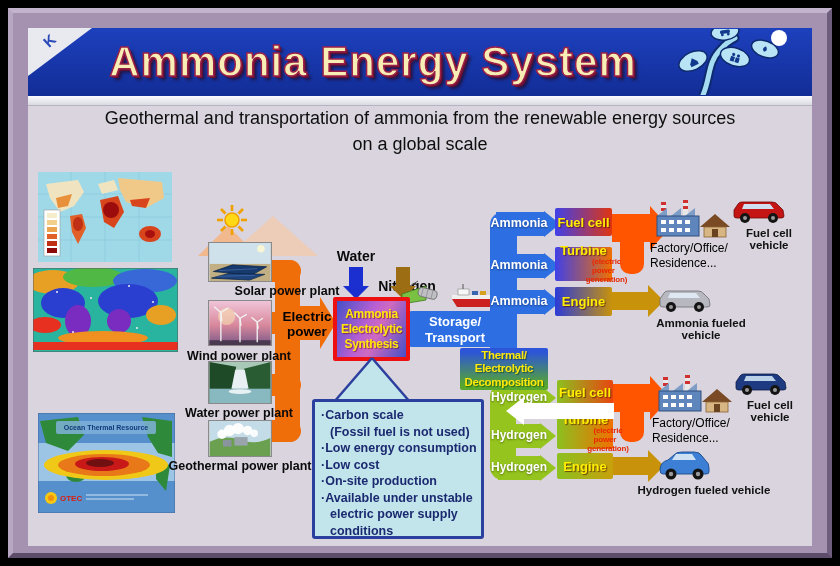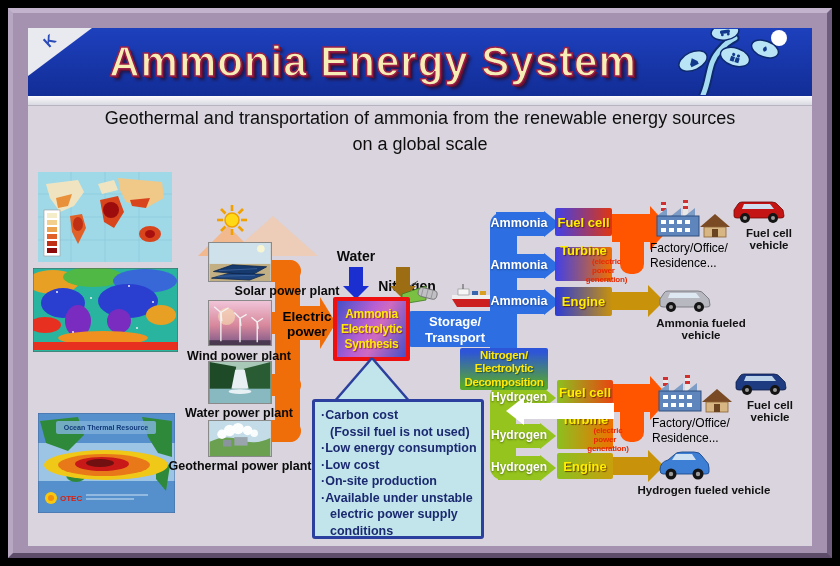--- a/index.html
+++ b/index.html
@@ -349,21 +349,21 @@
 
   <div class="branch-body" style="left:468px;top:226px;width:48px;background:#2d6fe3;"></div>
   <div class="branch-head" style="left:516px;top:225px;border-left:16px solid #2d6fe3;border-top:13px solid transparent;border-bottom:13px solid transparent;"></div>
   <div class="flow-label" style="left:462px;top:230px;width:58px;">Ammonia</div>
 
   <div class="branch-body" style="left:468px;top:262px;width:48px;background:#2d6fe3;"></div>
   <div class="branch-head" style="left:516px;top:261px;border-left:16px solid #2d6fe3;border-top:13px solid transparent;border-bottom:13px solid transparent;"></div>
   <div class="flow-label" style="left:462px;top:266px;width:58px;">Ammonia</div>
 
   <div class="thermal">
-    <div>Nitrogen/</div>
+    <div>Thermal/</div>
     <div>Electrolytic</div>
     <div>Decomposition</div>
   </div>
   <div class="trunk" style="left:462px;top:356px;width:26px;height:96px;background:#94c41d;z-index:2;"></div>
 
   <div class="branch-body" style="left:470px;top:358px;width:42px;background:#94c41d;z-index:3;"></div>
   <div class="branch-head" style="left:512px;top:357px;border-left:16px solid #94c41d;border-top:13px solid transparent;border-bottom:13px solid transparent;z-index:3;"></div>
   <div class="flow-label" style="left:460px;top:362px;width:62px;font-size:12px;">Hydrogen</div>
 
   <div class="branch-body" style="left:470px;top:396px;width:42px;background:#94c41d;z-index:3;"></div>
@@ -512,21 +512,21 @@
       <circle cx="42" cy="26" r="2.2" fill="#9a9a9a"></circle>
   </svg>
   <div class="veh-label" style="left:608px;top:456px;width:136px;">Hydrogen fueled vehicle</div>
 
   <svg class="pointer" width="130" height="50" viewBox="0 0 130 50">
     <polygon points="60,4 22,48 98,48" fill="#c2e4eb"></polygon>
     <line x1="60" y1="4" x2="22" y2="48" stroke="#2b3f9e" stroke-width="2.5"></line>
     <line x1="60" y1="4" x2="98" y2="48" stroke="#2b3f9e" stroke-width="2.5"></line>
   </svg>
   <div class="callout">
-    <div>·Carbon cost</div>
+    <div>·Carbon scale</div>
     <div class="ind">(Fossil fuel is not used)</div>
     <div>·Low energy consumption</div>
     <div>·Low cost</div>
     <div>·On-site production</div>
     <div>·Available under unstable</div>
     <div class="ind">electric power supply</div>
     <div class="ind">conditions</div>
   </div>
 
 </div>

